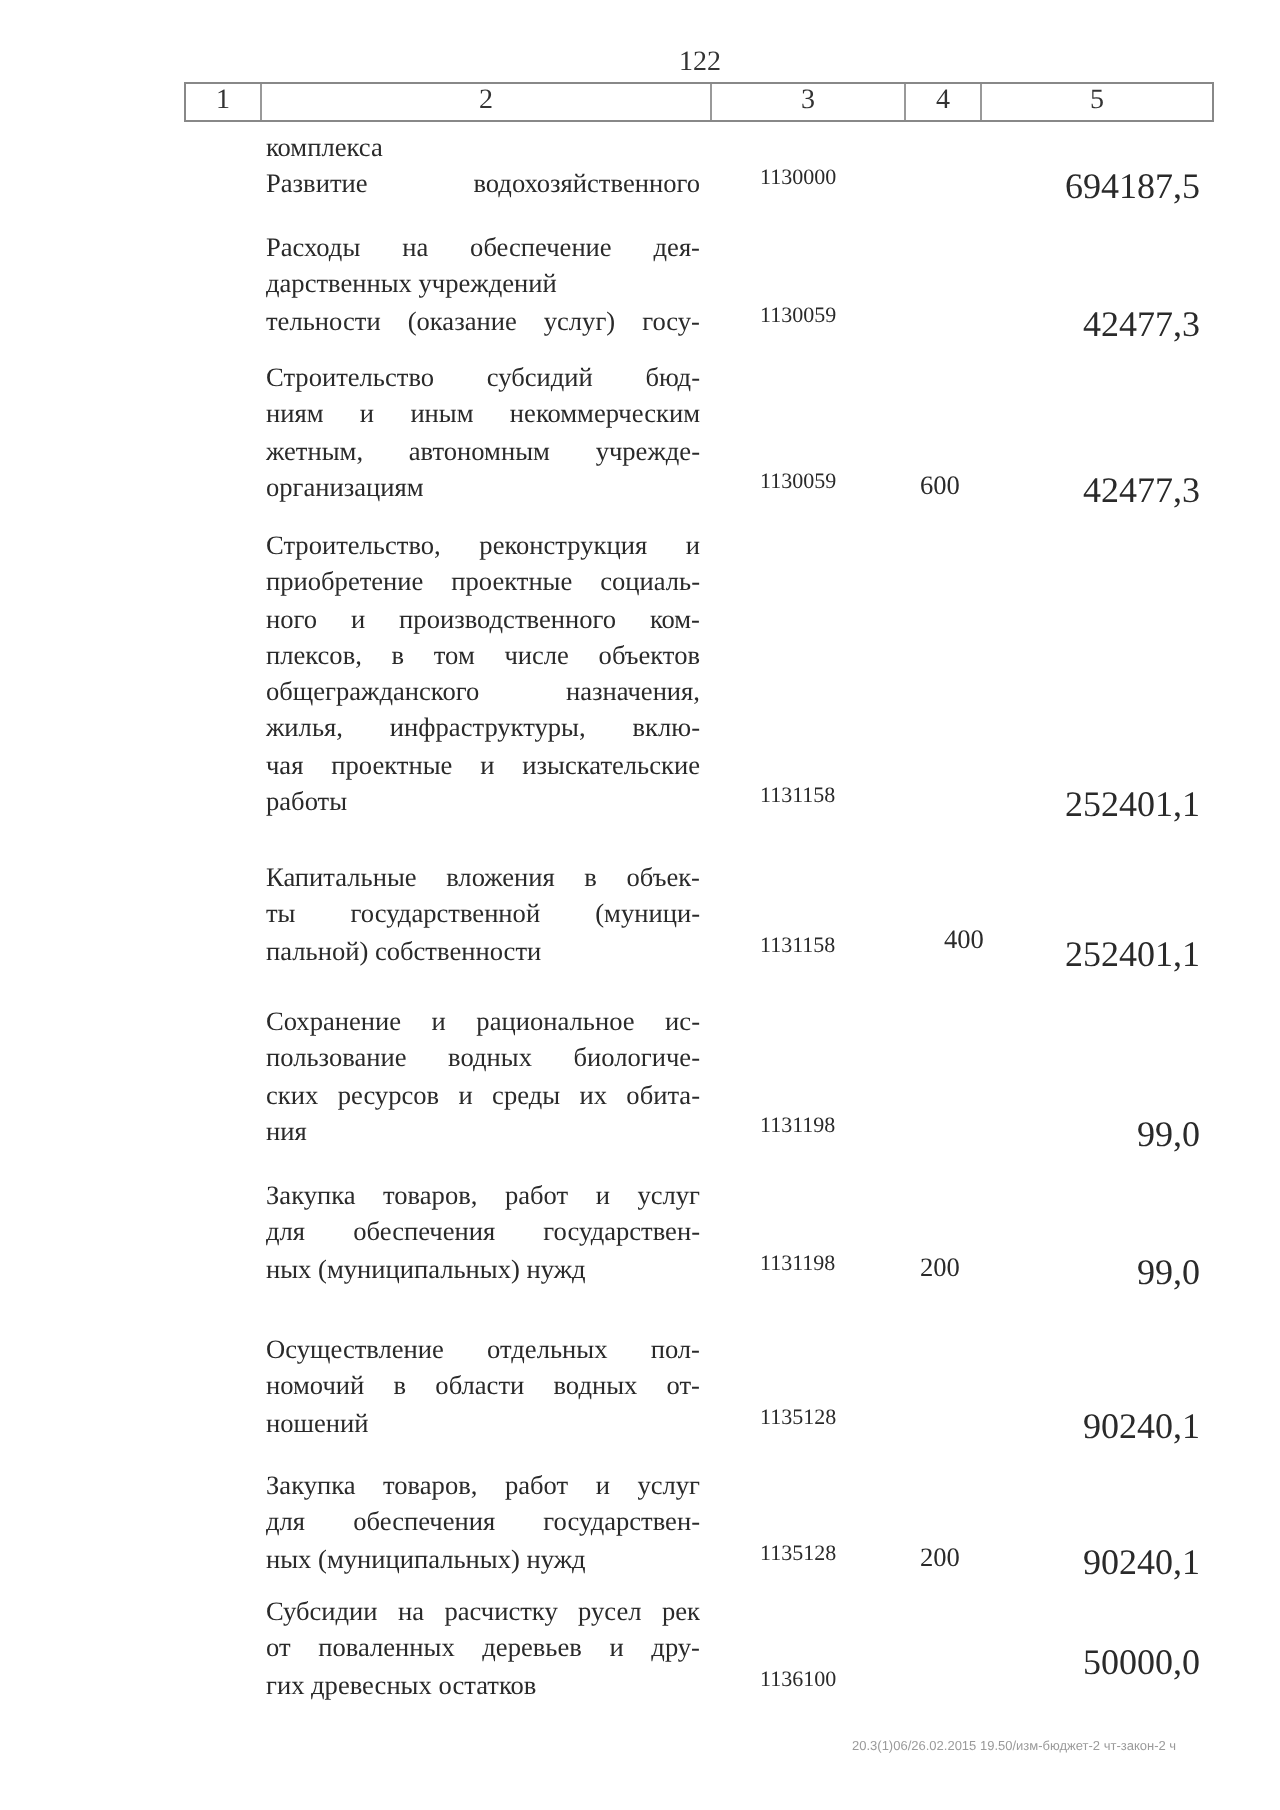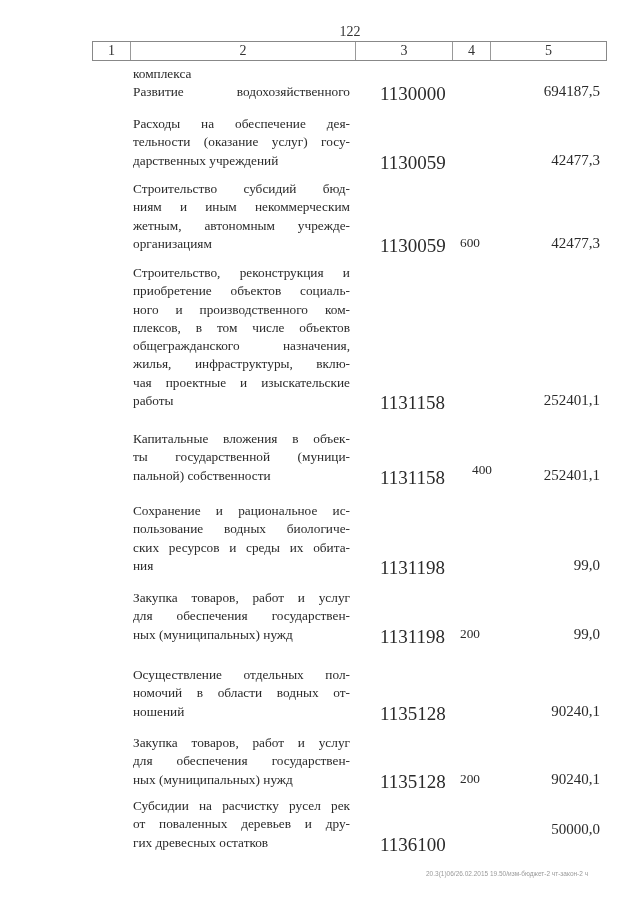--- a/index.html
+++ b/index.html
@@ -11,23 +11,23 @@
                     display: flex; border: 1px solid #888; box-sizing: border-box; }
     .header-table .hc { height: 18px; line-height: 18px; text-align: center; font-size: 14px;
                         border-right: 1px solid #999; box-sizing: border-box; color: #333; }
     .header-table .hc:last-child { border-right: none; }
     .rows { position: absolute; top: 62px; left: 0; width: 640px; }
     .row { position: absolute; left: 0; width: 640px; }
     .row .desc { position: absolute; left: 133px; width: 217px; font-size: 13.3px;
                  line-height: 18.3px; text-align: justify; text-align-last: left; }
     .row .desc span.line { display: block; text-align: justify; text-align-last: justify; }
     .row .desc span.line.last { text-align-last: left; }
-    .row .code { position: absolute; left: 380px; font-size: 19px; }
+    .row .code { position: absolute; left: 380px; font-size: 11px; }
     .row .type { position: absolute; left: 460px; font-size: 13.3px; }
-    .row .amount { position: absolute; right: 40px; font-size: 15px; text-align: right; }
+    .row .amount { position: absolute; right: 40px; font-size: 18px; text-align: right; }
     .footer { position: absolute; top: 870px; left: 426px; font-size: 6.5px; color: #9a9a9a;
               font-family: "Liberation Sans", sans-serif; white-space: nowrap; }
   </style>
 </head>
 <body>
 
 <div class="page-number">122</div>
 
 <div class="header-table">
   <div class="hc" style="width:38px">1</div>
@@ -43,42 +43,42 @@
         <span class="line last">комплекса</span>
         <span class="line">Развитие водохозяйственного</span>
       </div>
       <div class="code" style="top: 18.3px;">1130000</div>
       <div class="type" style="top: 18.3px;"></div>
       <div class="amount" style="top: 18.3px;">694187,5</div>
     </div>
     <div class="row" style="top: 53px;">
       <div class="desc">
         <span class="line">Расходы на обеспечение дея-</span>
+        <span class="line last">дарственных учреждений</span>
         <span class="line">тельности (оказание услуг) госу-</span>
-        <span class="line last">дарственных учреждений</span>
       </div>
       <div class="code" style="top: 36.6px;">1130059</div>
       <div class="type" style="top: 36.6px;"></div>
       <div class="amount" style="top: 36.6px;">42477,3</div>
     </div>
     <div class="row" style="top: 118px;">
       <div class="desc">
         <span class="line">Строительство субсидий бюд-</span>
         <span class="line">ниям и иным некоммерческим</span>
         <span class="line">жетным, автономным учрежде-</span>
         <span class="line last">организациям</span>
       </div>
       <div class="code" style="top: 54.9px;">1130059</div>
       <div class="type" style="top: 54.9px;">600</div>
       <div class="amount" style="top: 54.9px;">42477,3</div>
     </div>
     <div class="row" style="top: 202px;">
       <div class="desc">
         <span class="line">Строительство, реконструкция и</span>
-        <span class="line">приобретение объектов социаль-</span>
+        <span class="line">приобретение проектные социаль-</span>
         <span class="line">ного и производственного ком-</span>
         <span class="line">плексов, в том числе объектов</span>
         <span class="line">общегражданского назначения,</span>
         <span class="line">жилья, инфраструктуры, вклю-</span>
         <span class="line">чая проектные и изыскательские</span>
         <span class="line last">работы</span>
       </div>
       <div class="code" style="top: 128.1px;">1131158</div>
       <div class="type" style="top: 128.1px;"></div>
       <div class="amount" style="top: 128.1px;">252401,1</div>

